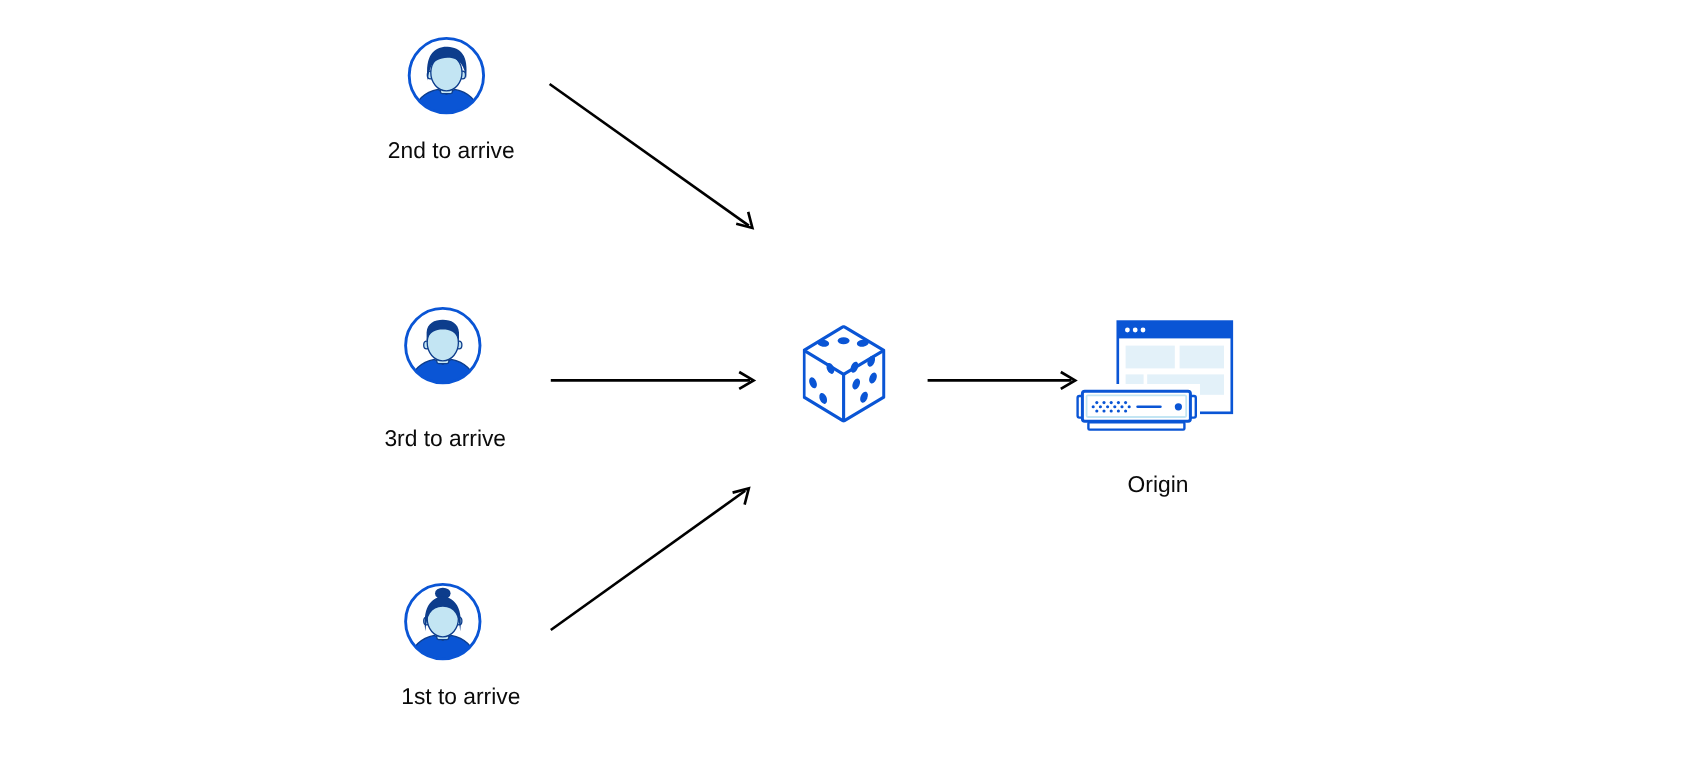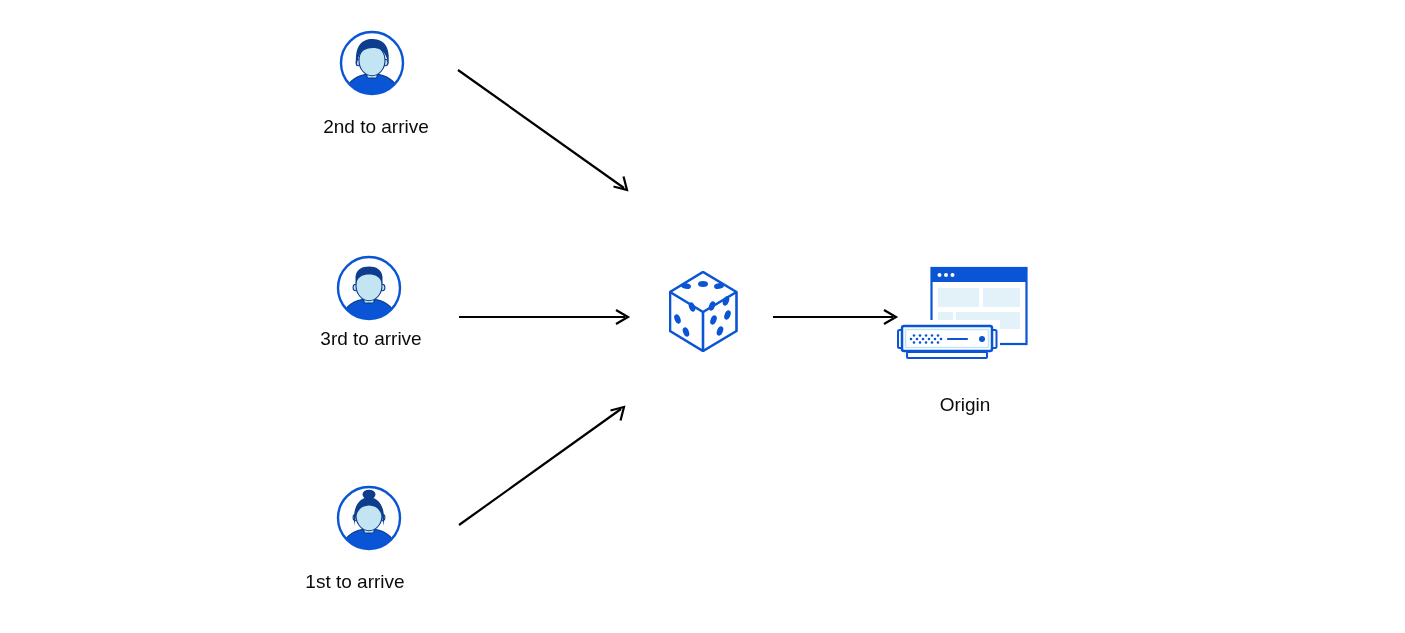--- a/index.html
+++ b/index.html
@@ -91,21 +91,21 @@
         <path class="f-blue s-navy" stroke-width="1.2" d="M6 68 C8 53 17 47.5 27 45.5 L34 49.5 L41 45.5 C51 47.5 60 53 62 68 Z"></path>
         <rect x="29" y="38" width="10" height="11" rx="1.5" class="f-face s-navy" stroke-width="1.1"></rect>
         <ellipse cx="20.5" cy="33.5" rx="2.4" ry="3.2" class="f-face s-navy" stroke-width="1.1"></ellipse>
         <ellipse cx="47.5" cy="33.5" rx="2.4" ry="3.2" class="f-face s-navy" stroke-width="1.1"></ellipse>
         <ellipse cx="34" cy="31.5" rx="13" ry="15.2" class="f-face s-navy" stroke-width="1.1"></ellipse>
         <path class="f-navy" d="M20.5 30 L20.5 23 C21 15.5 27 12.5 34 12.5 C41 12.5 47 15.5 47.5 23 L47.5 30 C45 22.5 40 20.5 34 20.5 C28 20.5 23 22.5 20.5 30 Z"></path>
       </g>
       <circle cx="34" cy="34" r="31" class="nf s-blue" stroke-width="2.4"></circle>
     </svg>
   </div>
-  <div class="node-label" style="left:371px;top:328px">3rd to arrive</div>
+  <div class="node-label" style="left:371px;top:356px">3rd to arrive</div>
 
   <div class="abs" style="left:335px;top:484px;width:68px;height:68px">
     <svg width="68" height="68" viewBox="0 0 68 68">
       <defs>
           <clipPath id="clipC">
             <circle cx="34" cy="34" r="31"></circle>
           </clipPath>
         </defs>
       <circle cx="34" cy="34" r="31" class="f-white"></circle>
       <g clip-path="url(#clipC)">
@@ -113,21 +113,21 @@
         <rect x="29" y="38" width="10" height="11" rx="1.5" class="f-face s-navy" stroke-width="1.1"></rect>
         <ellipse cx="20.5" cy="33.5" rx="2.4" ry="3.2" class="f-face s-navy" stroke-width="1.1"></ellipse>
         <ellipse cx="47.5" cy="33.5" rx="2.4" ry="3.2" class="f-face s-navy" stroke-width="1.1"></ellipse>
         <ellipse cx="34" cy="31.5" rx="13" ry="15.2" class="f-face s-navy" stroke-width="1.1"></ellipse>
         <ellipse cx="34" cy="10.5" rx="6.5" ry="4.8" class="f-navy"></ellipse>
         <path class="f-navy" d="M19.5 42 C16.5 19 27 13.2 34 13.2 C41 13.2 51.5 19 48.5 42 C47.5 29 44 22 34 21.6 C24 22 20.5 29 19.5 42 Z"></path>
       </g>
       <circle cx="34" cy="34" r="31" class="nf s-blue" stroke-width="2.4"></circle>
     </svg>
   </div>
-  <div class="node-label" style="left:355px;top:571px">1st to arrive</div>
+  <div class="node-label" style="left:384px;top:571px">1st to arrive</div>
 
   <div class="abs" style="left:669px;top:271px;width:69px;height:81px">
     <svg width="69" height="81" viewBox="0 0 69 81">
       <g stroke-linejoin="round">
         <path class="f-white s-blue" stroke-width="2.6" d="M34 1 L1 21 L1 60 L34 80 L67.5 60 L67.5 21 Z"></path>
         <path class="nf s-blue" stroke-width="2.6" d="M1 21 L34 41 L67.5 21"></path>
         <path class="nf s-blue" stroke-width="2.6" d="M34 41 L34 80"></path>
       </g>
 
       <ellipse class="f-blue" cx="17" cy="15" rx="5" ry="2.9" transform="rotate(8 17 15)"></ellipse>

